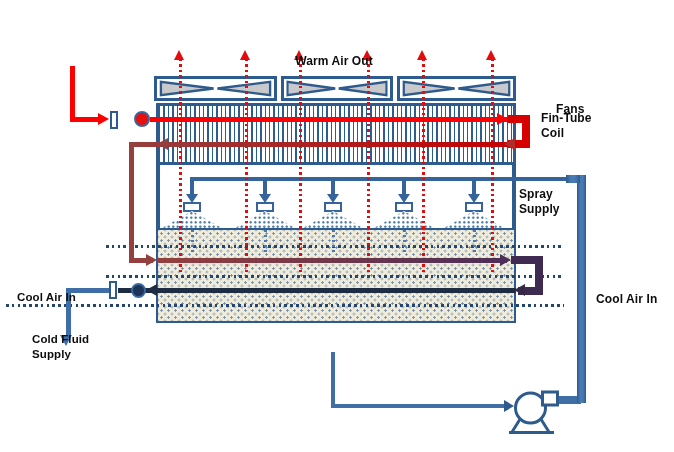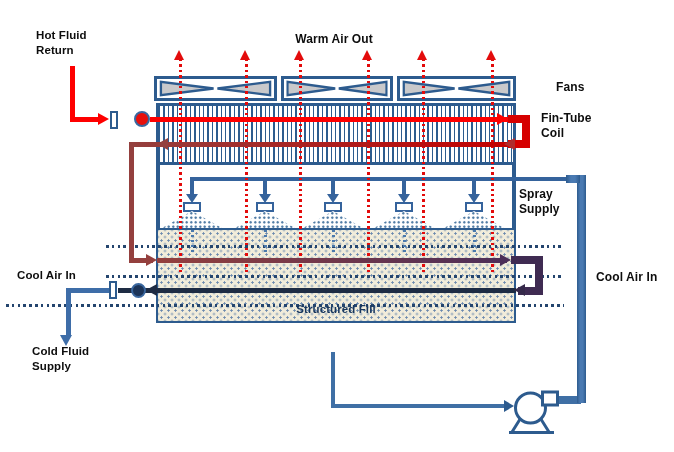--- a/index.html
+++ b/index.html
@@ -6,21 +6,21 @@
   html,body { background:#ffffff; }
   #canvas {
     position:relative; width:674px; height:452px; background:#ffffff;
     font-family:"Liberation Sans", sans-serif; overflow:hidden;
   }
   .abs { position:absolute; }
   .lbl {
     position:absolute; font-weight:700; font-size:11.5px; line-height:15px;
     color:#0d0d0d; letter-spacing:0.1px;
   }
-  .nowrap { white-space:nowrap; }
+  .nowrap { white-space:nowrap;margin-top:22px; }
 
   
   .fanbox { position:absolute; top:76px; height:25px; border:3px solid #2d5b8e; background:#ffffff; }
   .fanbox svg { display:block; width:100%; height:100%; }
   .coil {
     position:absolute; left:156px; top:103px; width:360px; height:62px;
     border:3px solid #2d5b8e;
     background:repeating-linear-gradient(90deg, #2d5c8e 0px, #2d5c8e 1.4px, #ffffff 1.4px, #ffffff 4.4px);
   }
   .wall { position:absolute; top:165px; width:4px; height:64px; background:#2d5b8e; }
@@ -192,23 +192,21 @@
   <div class="arr" style="left:504px; top:400px; border-top:6px solid transparent; border-bottom:6px solid transparent; border-left:10px solid #2d5b8e;"></div>
   <div class="pipe" style="left:553px; top:396px; width:28px; height:8px; background:#3f6fa5;"></div>
   <div class="pipe riser" style="left:577px; top:175px; width:9px; height:228px;"></div>
   <div class="pipe riser" style="left:566px; top:175px; width:14px; height:8px;"></div>
   <svg class="abs" style="left:505px; top:385px;" width="60" height="52" viewBox="0 0 60 52">
     <path d="M7 47 L17 31 M44 47 L34 31 M4 47.5 H49" stroke="#2d5b8e" stroke-width="3" fill="none"></path>
     <circle cx="25.5" cy="23" r="15" fill="#ffffff" stroke="#2d5b8e" stroke-width="3"></circle>
     <rect x="37.5" y="7" width="15" height="13" fill="#ffffff" stroke="#2d5b8e" stroke-width="3"></rect>
   </svg>
 
-  <div class="lbl" style="left:36px; top:28px; width:64px;">Hot Fluid Return</div>
   <div class="lbl nowrap" style="left:288px; top:32px; width:92px; text-align:center; font-size:12px;">Warm Air Out</div>
   <div class="lbl nowrap" style="left:524px; top:80px; font-size:12px;padding-left:32px;">Fans</div>
   <div class="lbl" style="left:541px; top:111px; width:64px; font-size:12px;">Fin-Tube Coil</div>
   <div class="lbl" style="left:519px; top:187px; width:58px; font-size:12px;">Spray Supply</div>
   <div class="lbl nowrap" style="left:17px; top:268px;">Cool Air In</div>
   <div class="lbl nowrap" style="left:596px; top:270px; font-size:12px;">Cool Air In</div>
-  <div class="lbl" style="left:206px; top:302px; width:260px; text-align:center; color:#17365d;">Structured Fill</div>
-  <div class="lbl" style="left:32px; top:344px; width:70px;">Cold Fluid Supply</div>
+  <div class="lbl" style="left:32px; top:332px; width:70px;">Cold Fluid Supply</div>
 
 </div>
 
 </body></html>

